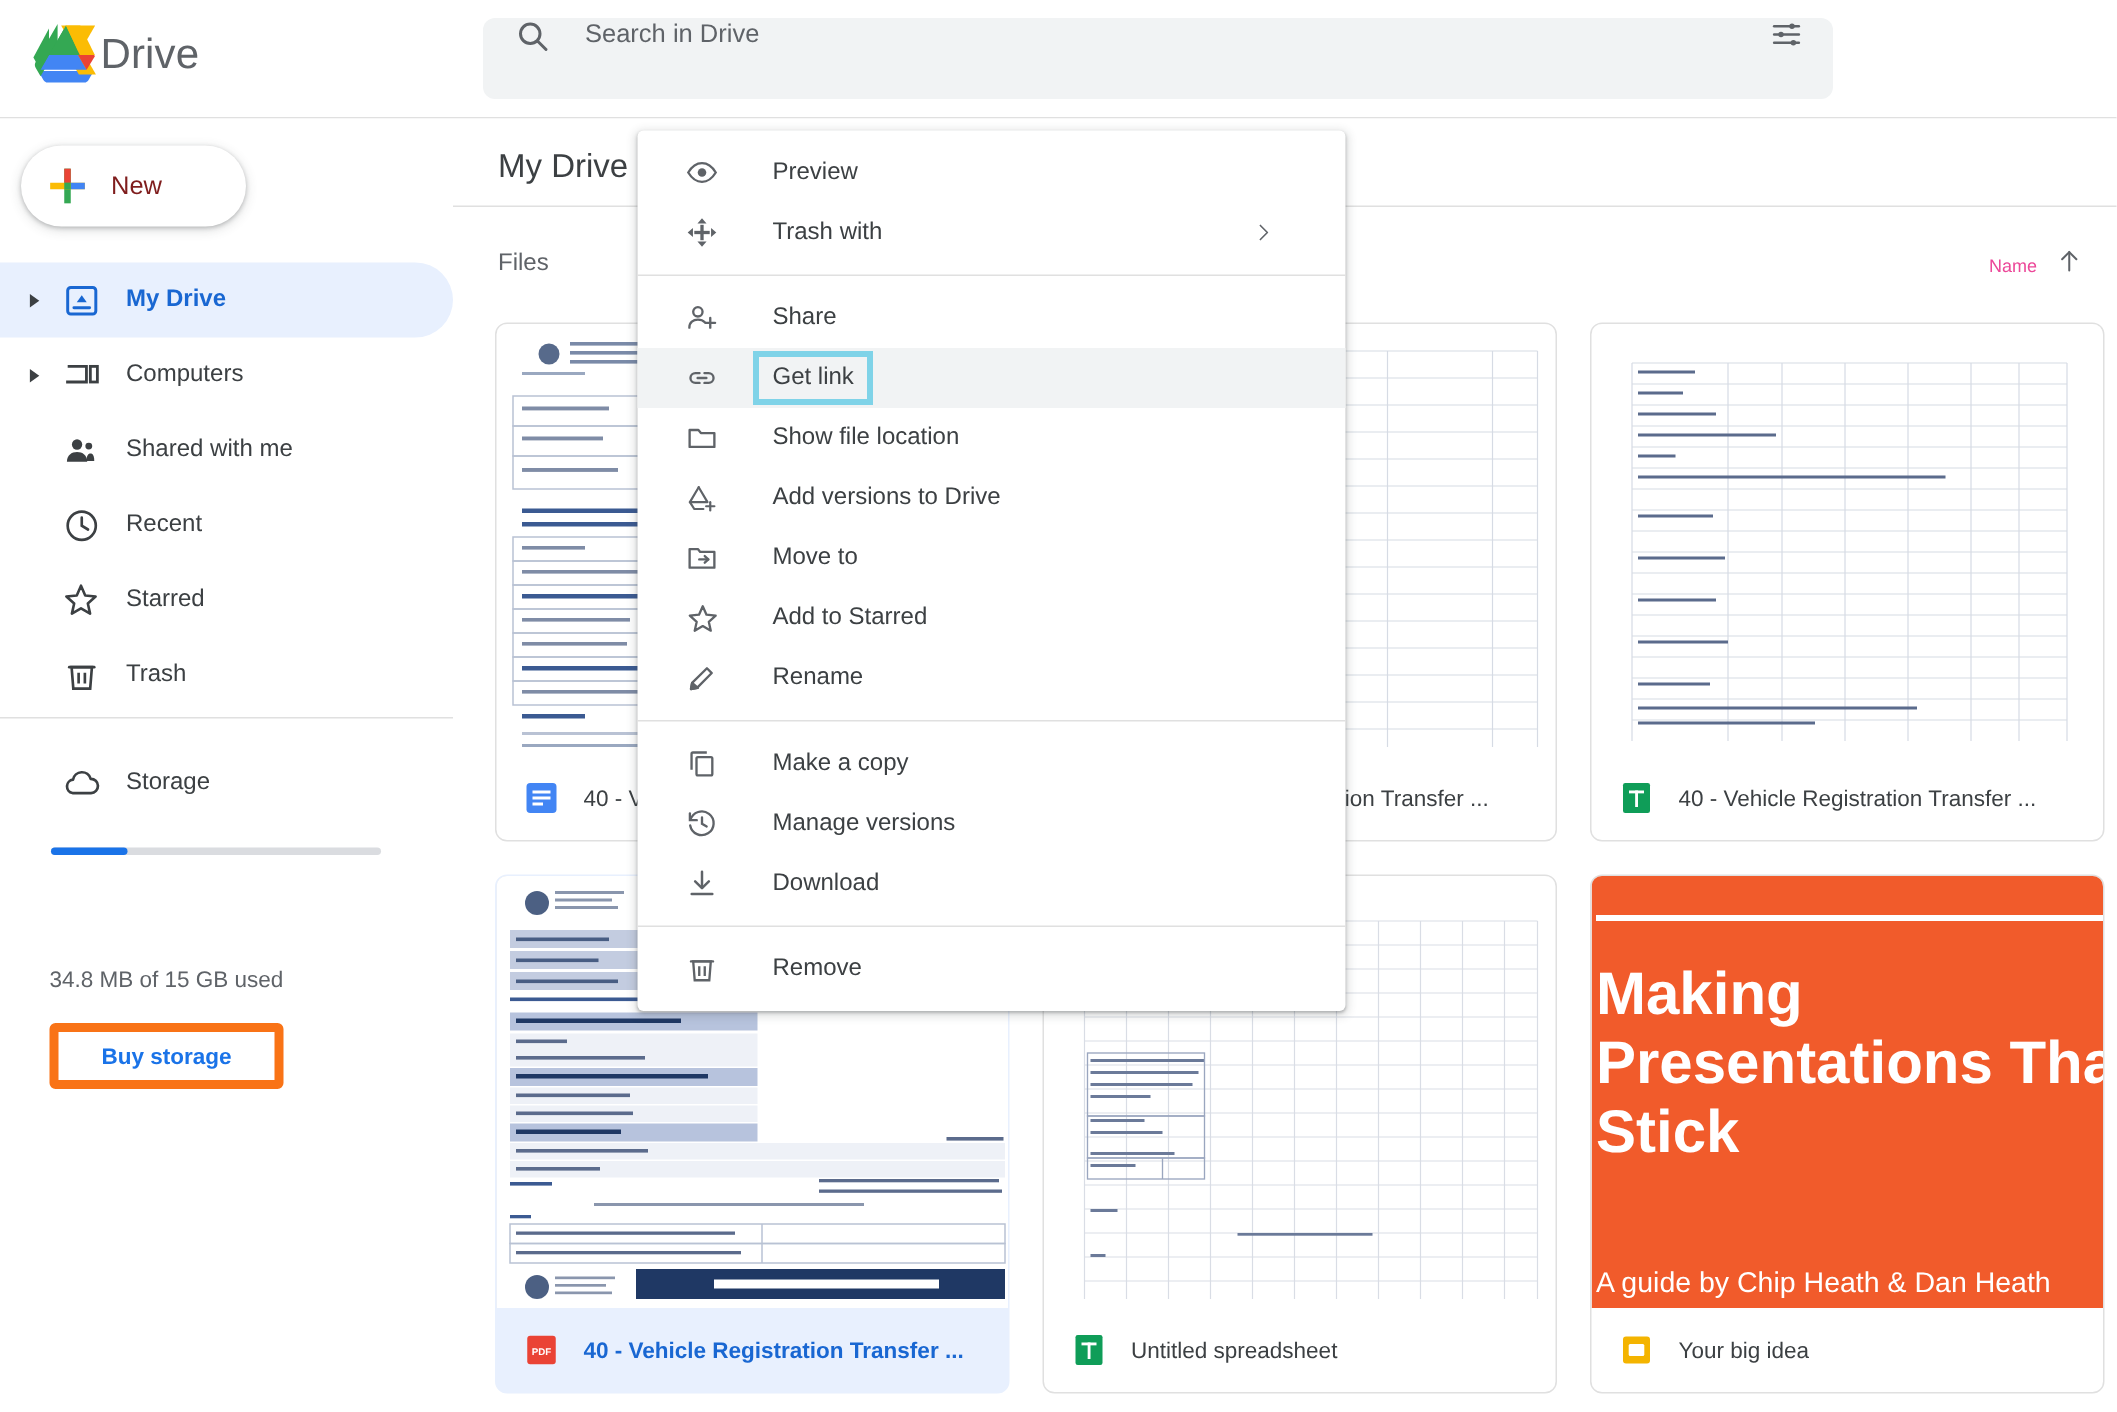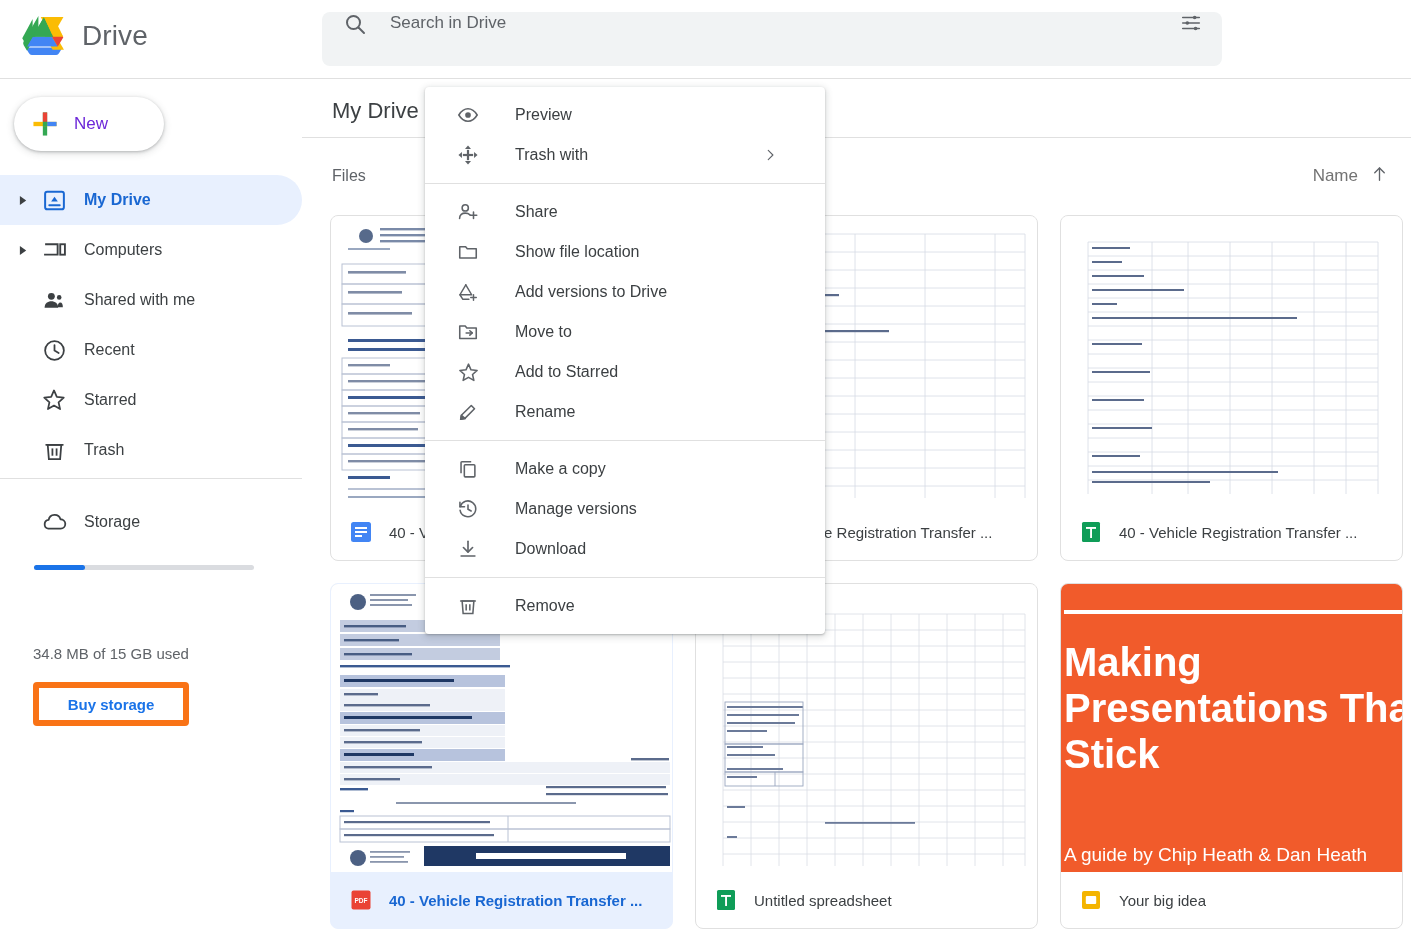--- a/index.html
+++ b/index.html
@@ -13,21 +13,21 @@
   }
 
   
   .topbar {
     position: absolute; top: 0; left: 0;
     width: 1411px; height: 78px;
     background: #fff;
   }
   .brand {
     position: absolute; left: 22px; top: 16px;
-    display: flex; align-items: center; gap: 16px;
+    display: flex; align-items: center; gap: 1px;
   }
   .drive-logo { width: 44px; height: 40px; display:block; }
   .brand-title {
     font-size: 28px; color: #5f6368; letter-spacing: 0.1px;
     font-family: "Liberation Sans", sans-serif;
   }
   .searchbar {
     position: absolute; left: 322px; top: 12px;
     width: 900px; height: 54px;
     background: #f1f3f4;
@@ -61,21 +61,21 @@
   }
   .new-btn {
     position: absolute; left: 14px; top: 18px;
     width: 150px; height: 54px;
     background: #fff; border: none; border-radius: 27px;
     box-shadow: 0 1px 3px rgba(60,64,67,.30), 0 2px 7px 1px rgba(60,64,67,.15);
     display: flex; align-items: center; gap: 16px; padding-left: 18px;
     cursor: pointer;
     font-family: "Liberation Sans", sans-serif;
   }
-  .new-btn-label { font-size: 17px; color: #6d28d9; }
+  .new-btn-label { font-size: 17px; color: #7f1d1d; }
 
   .nav { position: absolute; left: 0; top: 96px; width: 302px; }
   .nav-item {
     position: relative;
     height: 50px;
     display: flex; align-items: center;
     padding-left: 12px;
     cursor: pointer;
     border-top-right-radius: 25px; border-bottom-right-radius: 25px;
   }
@@ -138,21 +138,21 @@
   }
   .files-label {
     position: absolute; left: 30px; top: 88px;
     font-size: 16px; color: #5f6368;
   }
   .sort-control {
     position: absolute; right: 22px; top: 85px;
     display: flex; align-items: center; gap: 12px;
     cursor: pointer;
   }
-  .sort-label { font-size: 17px; color: #737373; }
+  .sort-label { font-size: 12px; color: #ec4899; }
 
   
   .grid {
     position: absolute; left: 28px; top: 136px;
     width: 1075px;
     display: flex; flex-wrap: wrap; gap: 22px;
   }
   .card {
     width: 343px;
     border: 1px solid #e0e0e0;
@@ -188,21 +188,21 @@
 
   
   .doc-thumb { width: 100%; height: 100%; display:block; }
   .sheet-thumb { width: 100%; height: 100%; display:block; }
   .pdf-thumb { width: 100%; height: 100%; display:block; }
   .slide-thumb { width: 100%; height: 100%; display:block; }
 
   
   .ctxmenu {
     position: absolute; left: 425px; top: 87px;
-    width: 400px;
+    width: 472px;
     background: #fff;
     border-radius: 4px;
     box-shadow: 0 2px 6px 2px rgba(60,64,67,.15), 0 1px 2px 0 rgba(60,64,67,.30);
     padding: 8px 0 8px 0;
     z-index: 50;
   }
   .mi {
     height: 40px;
     display: flex; align-items: center;
     padding-left: 30px;
@@ -770,20 +770,30 @@
       <svg width="22" height="22" viewBox="0 0 24 24" fill="none" stroke="#5f6368" stroke-width="1.7" stroke-linecap="round">
         <circle cx="9" cy="7.5" r="3.4"></circle>
         <path d="M2.8 19 C2.8 15 5.6 13.2 9 13.2 C11.1 13.2 12.9 13.9 14 15.1"></path>
         <line x1="18" y1="12" x2="18" y2="19"></line>
           <line x1="14.5" y1="15.5" x2="21.5" y2="15.5"></line>
       </svg>
     </span>
     <span class="mi-label">Share</span>
   </div>
 
+  <div class="mi hl">
+    <span class="mi-icon">
+      <svg width="22" height="22" viewBox="0 0 24 24" fill="none" stroke="#5f6368" stroke-width="1.7" stroke-linecap="round">
+        <path d="M10.2 8.4 H7.2 A3.6 3.6 0 0 0 7.2 15.6 H10.2"></path>
+        <path d="M13.8 8.4 H16.8 A3.6 3.6 0 0 1 16.8 15.6 H13.8"></path>
+        <line x1="8.8" y1="12" x2="15.2" y2="12"></line>
+      </svg>
+    </span>
+    <span class="mi-label">Get link</span>
+  </div>
 
   <div class="mi">
     <span class="mi-icon">
       <svg width="22" height="22" viewBox="0 0 24 24" fill="none" stroke="#5f6368" stroke-width="1.7" stroke-linejoin="round">
         <path d="M3 18.5 V6.2 H9.4 L11.2 8.4 H21 V18.5 Z"></path>
       </svg>
     </span>
     <span class="mi-label">Show file location</span>
   </div>
 

